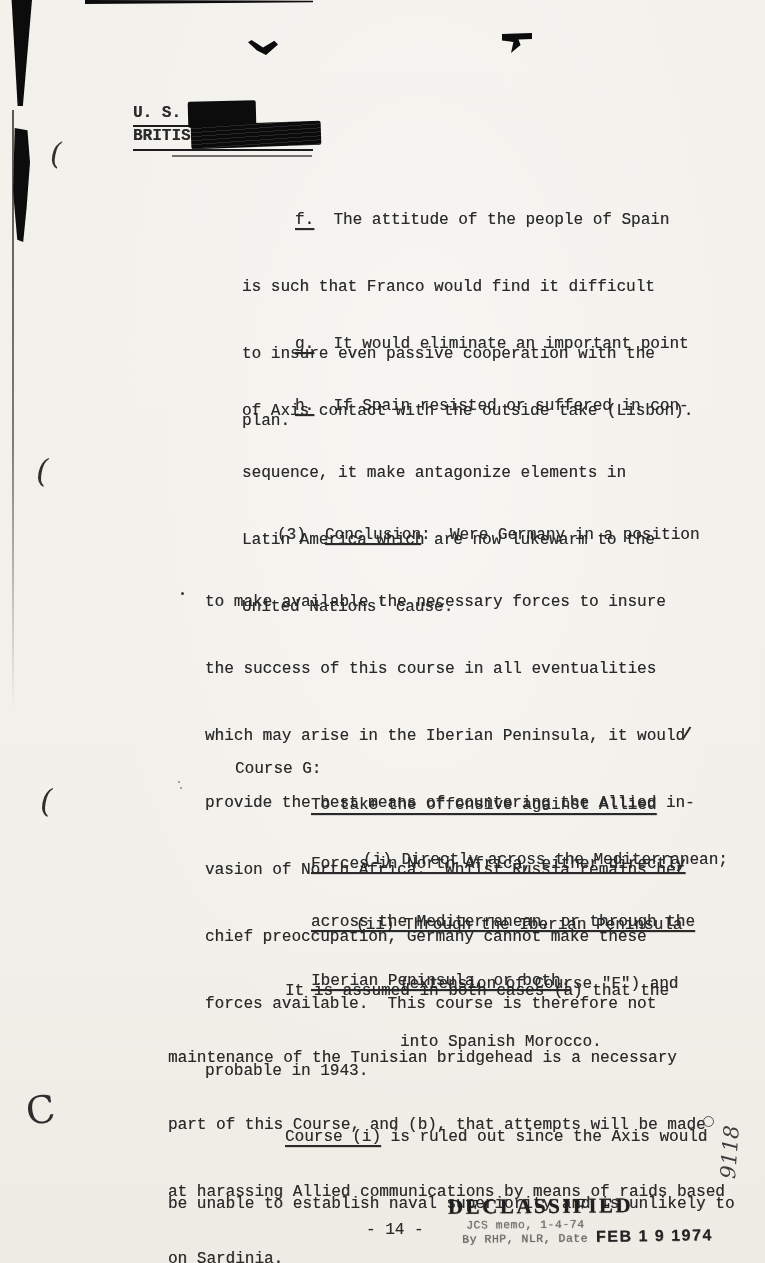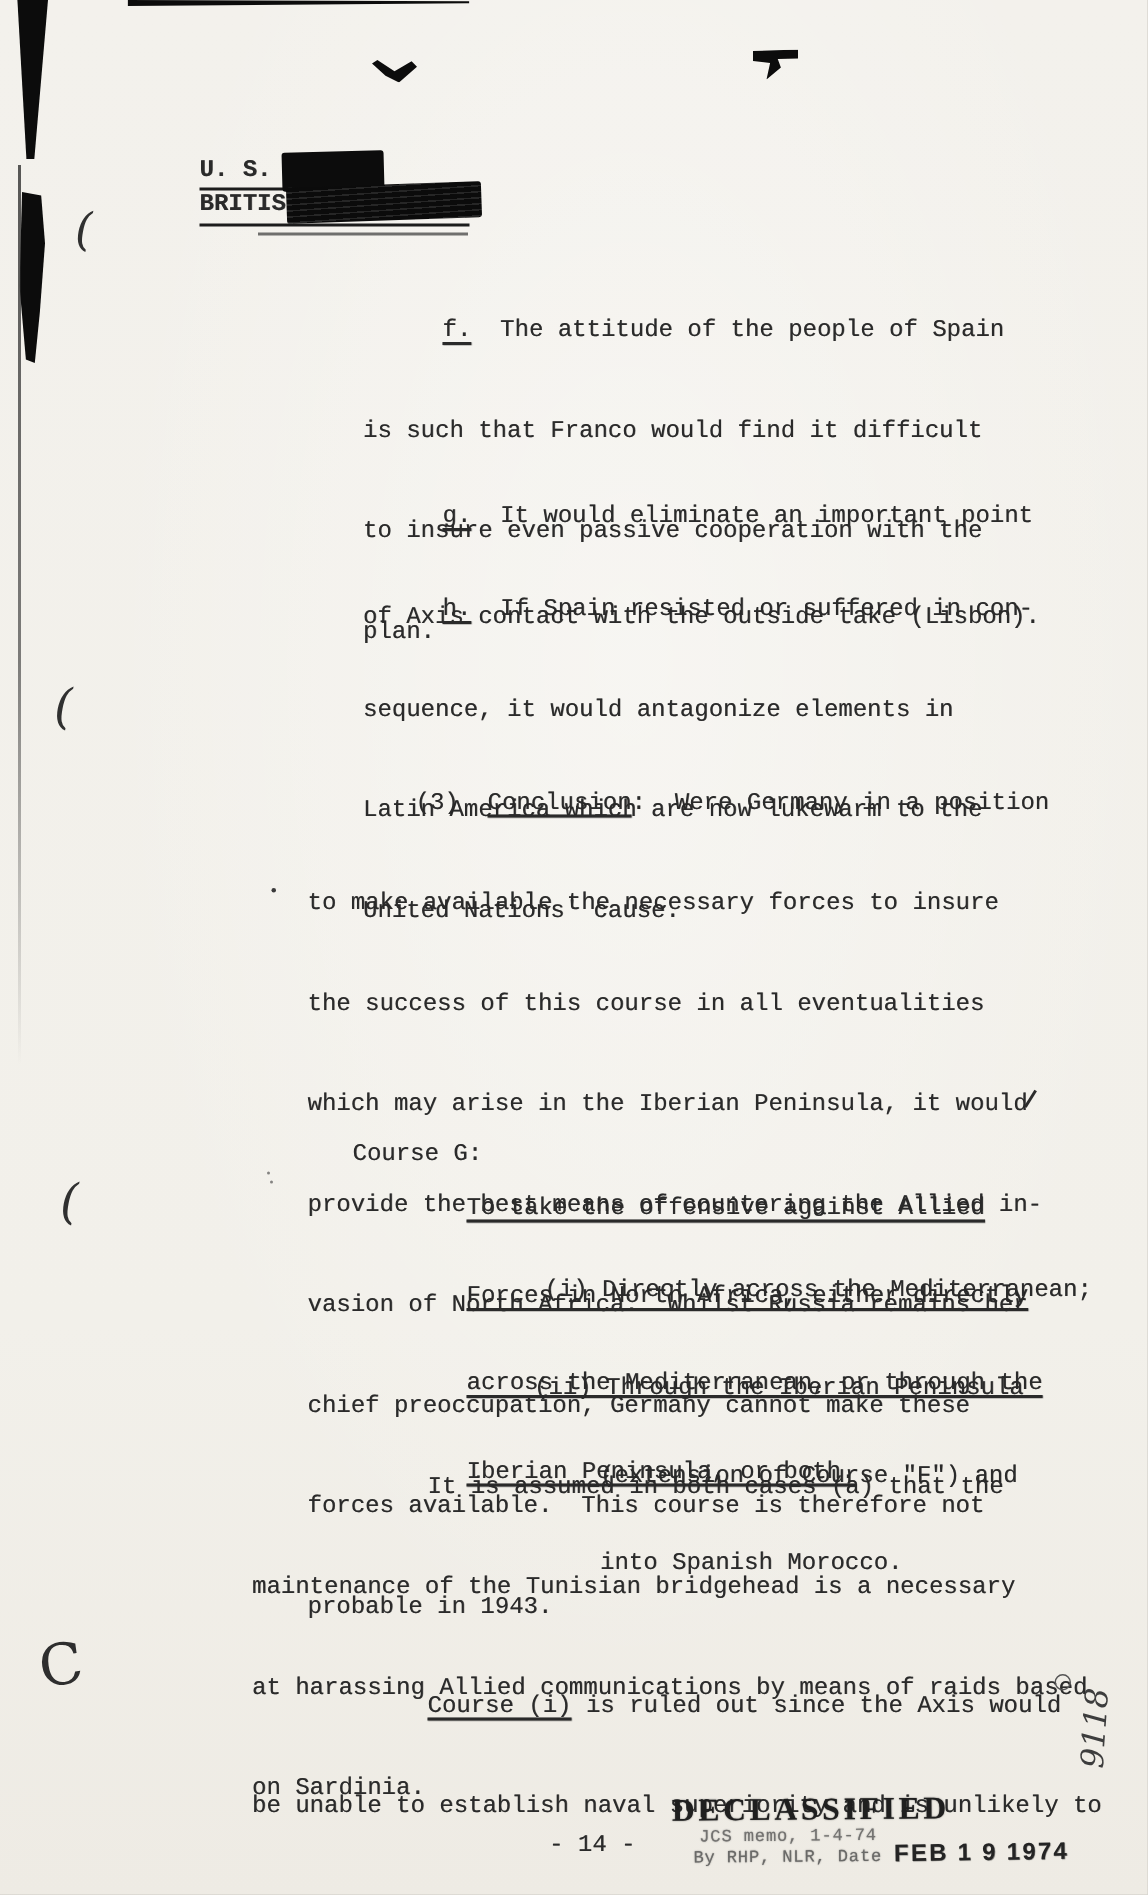--- a/index.html
+++ b/index.html
@@ -55,21 +55,21 @@
     <div>plan.</div>
   </div>
 
   <div class="t lh31" style="left:242px;top:293px;">
     <div style="padding-left:53px;"><span class="u">g.</span><span>  It would eliminate an important point</span></div>
     <div>of Axis contact with the outside take (Lisbon).</div>
   </div>
 
   <div class="t lh31" style="left:242px;top:355px;">
     <div style="padding-left:53px;"><span class="u">h.</span><span>  If Spain resisted or suffered in con-</span></div>
-    <div>sequence, it would antagonize elements in</div>
+    <div>sequence, it make antagonize elements in</div>
     <div>Latin America which are now lukewarm to the</div>
     <div>United Nations' cause.</div>
   </div>
 
   <div class="t lh31" style="left:205px;top:484px;">
     <div style="padding-left:72px;"><span>(3)  </span><span class="u">Conclusion</span><span>:  Were Germany in a position</span></div>
     <div>to make available the necessary forces to insure</div>
     <div>the success of this course in all eventualities</div>
     <div>which may arise in the Iberian Peninsula, it would</div>
     <div>provide the best means of countering the Allied in-</div>
@@ -90,20 +90,21 @@
   <div class="t" style="left:363px;top:849px;line-height:22.5px;">(i) Directly across the Mediterranean;</div>
   <div class="t lh22" style="left:356px;top:878px;">
     <div>(ii) Through the Iberian Peninsula</div>
     <div style="padding-left:44px;">(extension of Course "F") and</div>
     <div style="padding-left:44px;">into Spanish Morocco.</div>
   </div>
 
   <div class="t lh31" style="left:168px;top:940px;">
     <div style="padding-left:117px;">It is assumed in both cases (a) that the</div>
     <div>maintenance of the Tunisian bridgehead is a necessary</div>
+    <div>part of this Course, and (b), that attempts will be made</div>
     <div>at harassing Allied communications by means of raids based</div>
     <div>on Sardinia.</div>
   </div>
 
   <div class="t lh31" style="left:168px;top:1086px;">
     <div style="padding-left:117px;"><span class="u">Course (i)</span><span> is ruled out since the Axis would</span></div>
     <div>be unable to establish naval superiority and is unlikely to</div>
     <div>be able to provide the air superiority and sufficient</div>
   </div>
 

